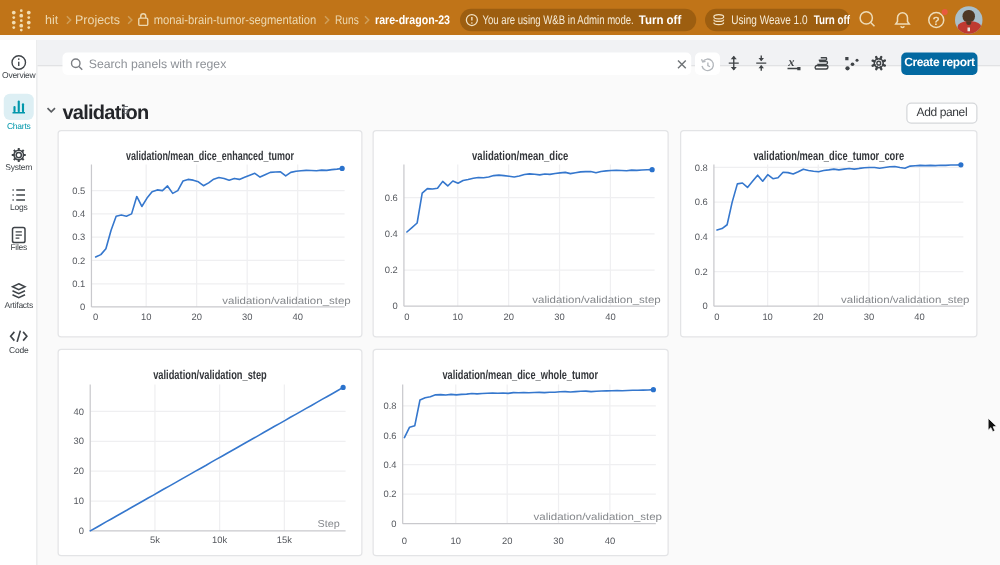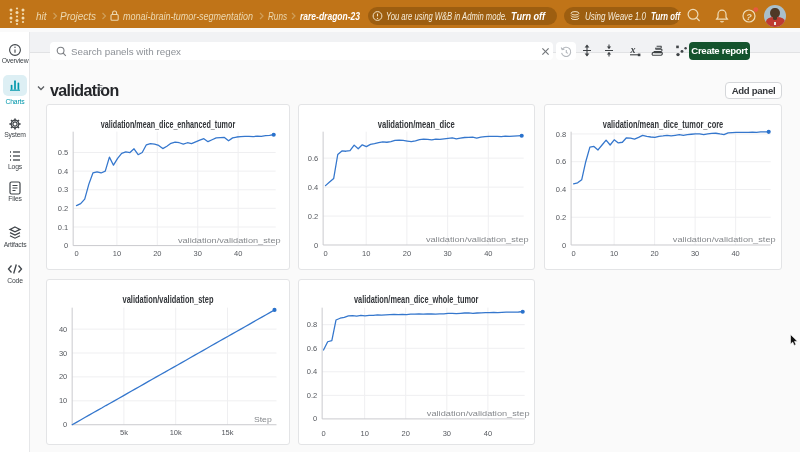--- a/index.html
+++ b/index.html
@@ -1,21 +1,21 @@
 <!DOCTYPE html>
 <html><head><meta charset="utf-8">
 <style>
 *{margin:0;padding:0;box-sizing:border-box;}
 html,body{width:800px;height:452px;overflow:hidden;}
 body{font-family:"Liberation Sans",sans-serif;position:relative;background:#fafafa;}
 .abs{position:absolute;}
 </style></head>
 <body>
 
-<div class="abs" style="left:0;top:0;width:800px;height:28px;background:#c07418;font-style:italic;">
+<div class="abs" style="left:0;top:0;width:800px;height:28px;background:#c07418;">
   <svg class="abs" style="left:6px;top:5px;" width="22" height="22" viewBox="0 0 22 22">
     <g fill="#f2ddb2">
       <circle cx="5" cy="5" r="1.5"></circle>
         <circle cx="5" cy="9" r="1.1"></circle>
         <circle cx="5" cy="13" r="1.5"></circle>
         <circle cx="5" cy="17" r="1.1"></circle>
       <circle cx="11" cy="3.5" r="1.1"></circle>
         <circle cx="11" cy="7.5" r="1.5"></circle>
         <circle cx="11" cy="11.5" r="1.1"></circle>
         <circle cx="11" cy="15.5" r="1.5"></circle>
@@ -213,29 +213,29 @@
         <line x1="10.34" y1="8.85" x2="11.91" y2="9.49"></line>
         <line x1="8.41" y1="10.81" x2="9.07" y2="12.38"></line>
         <line x1="5.65" y1="10.84" x2="5.01" y2="12.41"></line>
         <line x1="3.69" y1="8.91" x2="2.12" y2="9.57"></line>
         <line x1="3.66" y1="6.15" x2="2.09" y2="5.51"></line>
         <line x1="5.59" y1="4.19" x2="4.93" y2="2.62"></line>
         <line x1="8.35" y1="4.16" x2="8.99" y2="2.59"></line>
         <line x1="10.31" y1="6.09" x2="11.88" y2="5.43"></line>
       </g>
     </svg>
-  <div class="abs" style="left:659px;top:9.5px;width:61px;height:18px;background:#14532d;border-radius:4px;text-align:center;line-height:18px;font-size:9.6px;letter-spacing:-0.3px;font-weight:bold;color:#fff;">Create report</div>
+  <div class="abs" style="left:691px;top:9.5px;width:61px;height:18px;background:#0369a1;border-radius:4px;text-align:center;line-height:18px;font-size:9.6px;letter-spacing:-0.3px;font-weight:bold;color:#fff;">Create report</div>
 </div>
 
 <svg class="abs" style="left:36px;top:83px;" width="10" height="10" viewBox="0 0 10 10">
     <path d="M2 3.5 L5 6.5 L8 3.5" fill="none" stroke="#5a5d61" stroke-width="1.3"></path>
   </svg>
 <div class="abs" style="left:50px;top:81.5px;font-size:16px;font-weight:bold;letter-spacing:-0.6px;color:#24262a;">validation</div>
 <div class="abs" style="left:98px;top:82.5px;font-size:9.3px;color:#6b6f74;">5</div>
-<div class="abs" style="left:725px;top:81.5px;width:57px;height:17px;background:#fff;border:1px solid #d5d7da;border-radius:4px;text-align:center;line-height:15px;font-size:9.6px;letter-spacing:-0.3px;color:#36393d;font-weight:bold;">Add panel</div>
+<div class="abs" style="left:725px;top:81.5px;width:57px;height:17px;background:#fff;border:1px solid #d5d7da;border-radius:4px;text-align:center;line-height:15px;font-size:9.6px;letter-spacing:-0.3px;color:#36393d;">Add panel</div>
 <svg width="244" height="166" viewBox="0 0 244 166" style="position:absolute;left:46px;top:104px;background:#fff;border:1px solid #e3e4e6;border-radius:3px;">
 <line x1="70.3" y1="27" x2="70.3" y2="142.3" stroke="#efeff1" stroke-width="1"></line>
 <line x1="111.2" y1="27" x2="111.2" y2="142.3" stroke="#efeff1" stroke-width="1"></line>
 <line x1="152.1" y1="27" x2="152.1" y2="142.3" stroke="#efeff1" stroke-width="1"></line>
 <line x1="193" y1="27" x2="193" y2="142.3" stroke="#efeff1" stroke-width="1"></line>
 <line x1="26" y1="123.5" x2="231" y2="123.5" stroke="#efeff1" stroke-width="1"></line>
 <line x1="26" y1="104.6" x2="231" y2="104.6" stroke="#efeff1" stroke-width="1"></line>
 <line x1="26" y1="85.8" x2="231" y2="85.8" stroke="#efeff1" stroke-width="1"></line>
 <line x1="26" y1="66.9" x2="231" y2="66.9" stroke="#efeff1" stroke-width="1"></line>
 <line x1="26" y1="48.1" x2="231" y2="48.1" stroke="#efeff1" stroke-width="1"></line>

